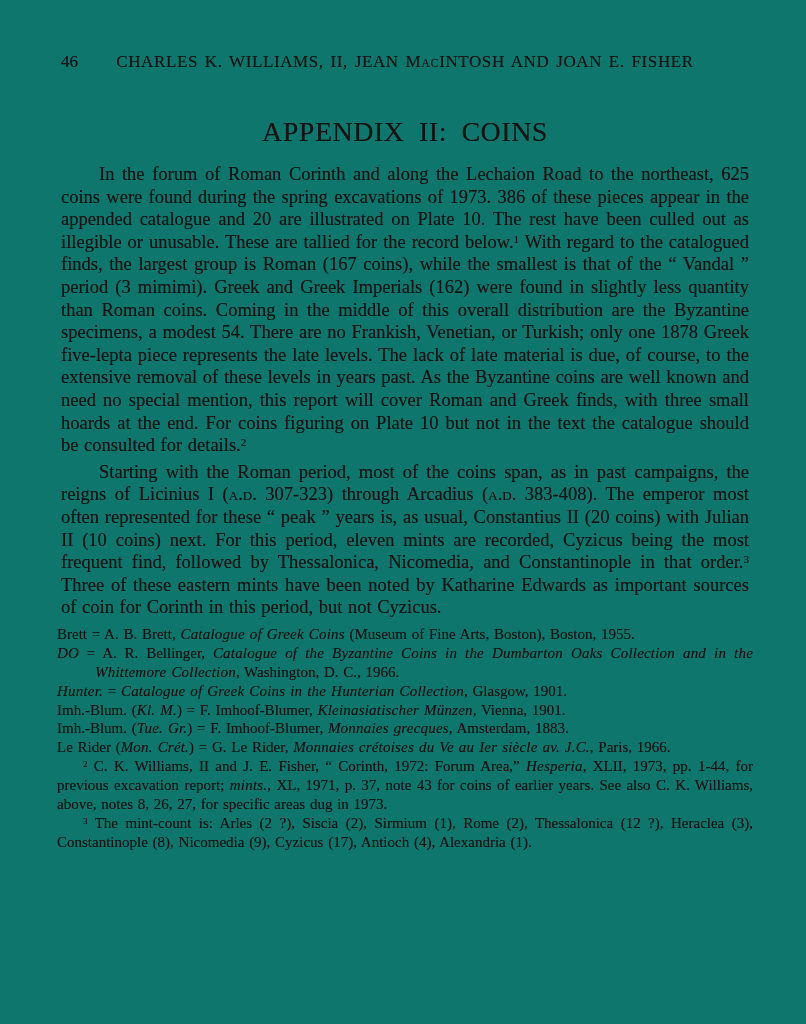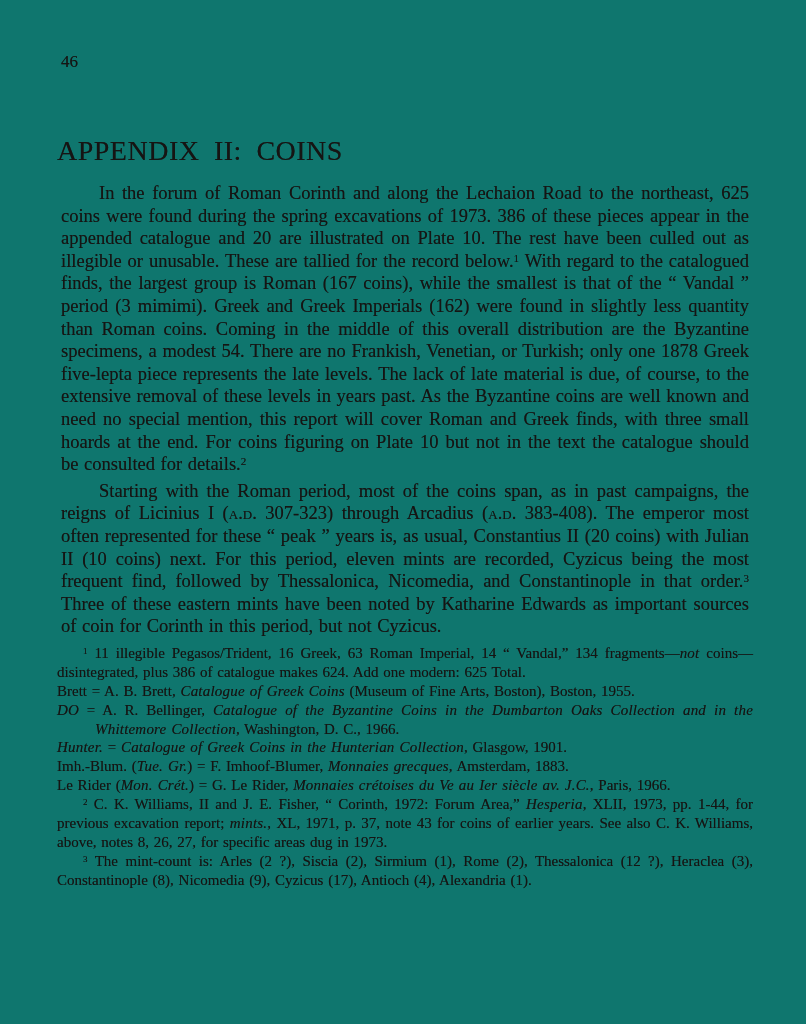--- a/index.html
+++ b/index.html
@@ -32,21 +32,22 @@
   .pageno {
     position: absolute;
     left: 4px;
     top: 0;
     letter-spacing: 0;
   }
   .authors {
     font-variant: small-caps;
   }
   .title {
-    margin: 61px 0 15px 0;
+    margin: 42px 0 15px 0;
+    text-align: center;
     font-size: 28px;
     font-weight: normal;
     letter-spacing: 0.5px;
     word-spacing: 7px;
     white-space: nowrap;
   }
   .body-text p.para {
     margin: 4px;
     font-size: 18.5px;
     line-height: 22.6px;
@@ -83,33 +84,34 @@
     letter-spacing: 0.2px;
   }
 </style>
 </head>
 <body>
 
 <div class="page">
 
   <header class="running-head">
     <span class="pageno">46</span>
+    <span class="authors">CHARLES K. WILLIAMS, II, JEAN MacINTOSH AND JOAN E. FISHER</span>
   </header>
 
   <h1 class="title">APPENDIX II:  COINS</h1>
 
   <main class="body-text">
     <p class="para">In the forum of Roman Corinth and along the Lechaion Road to the northeast, 625 coins were found during the spring excavations of 1973. 386 of these pieces appear in the appended catalogue and 20 are illustrated on Plate 10. The rest have been culled out as illegible or unusable. These are tallied for the record below.<sup>1</sup> With regard to the catalogued finds, the largest group is Roman (167 coins), while the smallest is that of the “ Vandal ” period (3 mimimi). Greek and Greek Imperials (162) were found in slightly less quantity than Roman coins. Coming in the middle of this overall distribution are the Byzantine specimens, a modest 54. There are no Frankish, Venetian, or Turkish; only one 1878 Greek five-lepta piece represents the late levels. The lack of late material is due, of course, to the extensive removal of these levels in years past. As the Byzantine coins are well known and need no special mention, this report will cover Roman and Greek finds, with three small hoards at the end. For coins figuring on Plate 10 but not in the text the catalogue should be consulted for details.<sup>2</sup></p>
     <p class="para">Starting with the Roman period, most of the coins span, as in past campaigns, the reigns of Licinius I (<span class="sc">a.d.</span> 307-323) through Arcadius (<span class="sc">a.d.</span> 383-408). The emperor most often represented for these “ peak ” years is, as usual, Constantius II (20 coins) with Julian II (10 coins) next. For this period, eleven mints are recorded, Cyzicus being the most frequent find, followed by Thessalonica, Nicomedia, and Constantinople in that order.<sup>3</sup> Three of these eastern mints have been noted by Katharine Edwards as important sources of coin for Corinth in this period, but not Cyzicus.</p>
   </main>
 
   <section class="footnotes">
-    <p class="fn-indent"><sup>1</sup> 11 illegible Pegasos/Trident, 16 Greek, 63 Roman Imperial, 14 “ Vandal,” 134 fragments—<i>not</i> coins—disintegrated, plus 386 of catalogue makes 624. Add one modern: 625 Total.</p>
     <p class="fn-hang">Brett = A. B. Brett, <i>Catalogue of Greek Coins</i> (Museum of Fine Arts, Boston), Boston, 1955.</p>
     <p class="fn-hang"><i>DO</i> = A. R. Bellinger, <i>Catalogue of the Byzantine Coins in the Dumbarton Oaks Collection and in the Whittemore Collection</i>, Washington, D. C., 1966.</p>
     <p class="fn-hang"><i>Hunter.</i> = <i>Catalogue of Greek Coins in the Hunterian Collection</i>, Glasgow, 1901.</p>
+    <p class="fn-hang">Imh.-Blum. (<i>Kl. M.</i>) = F. Imhoof-Blumer, <i>Kleinasiatischer Münzen</i>, Vienna, 1901.</p>
     <p class="fn-hang">Imh.-Blum. (<i>Tue. Gr.</i>) = F. Imhoof-Blumer, <i>Monnaies grecques</i>, Amsterdam, 1883.</p>
     <p class="fn-hang">Le Rider (<i>Mon. Crét.</i>) = G. Le Rider, <i>Monnaies crétoises du Ve au Ier siècle av. J.C.</i>, Paris, 1966.</p>
     <p class="fn-indent"><sup>2</sup> C. K. Williams, II and J. E. Fisher, “ Corinth, 1972:  Forum Area,” <i>Hesperia</i>, XLII, 1973, pp. 1-44, for previous excavation report; <i>mints.</i>, XL, 1971, p. 37, note 43 for coins of earlier years. See also C. K. Williams, above, notes 8, 26, 27, for specific areas dug in 1973.</p>
     <p class="fn-indent"><sup>3</sup> The mint-count is:  Arles (2 ?), Siscia (2), Sirmium (1), Rome (2), Thessalonica (12 ?), Heraclea (3), Constantinople (8), Nicomedia (9), Cyzicus (17), Antioch (4), Alexandria (1).</p>
   </section>
 
 </div>
 
 </body></html>

